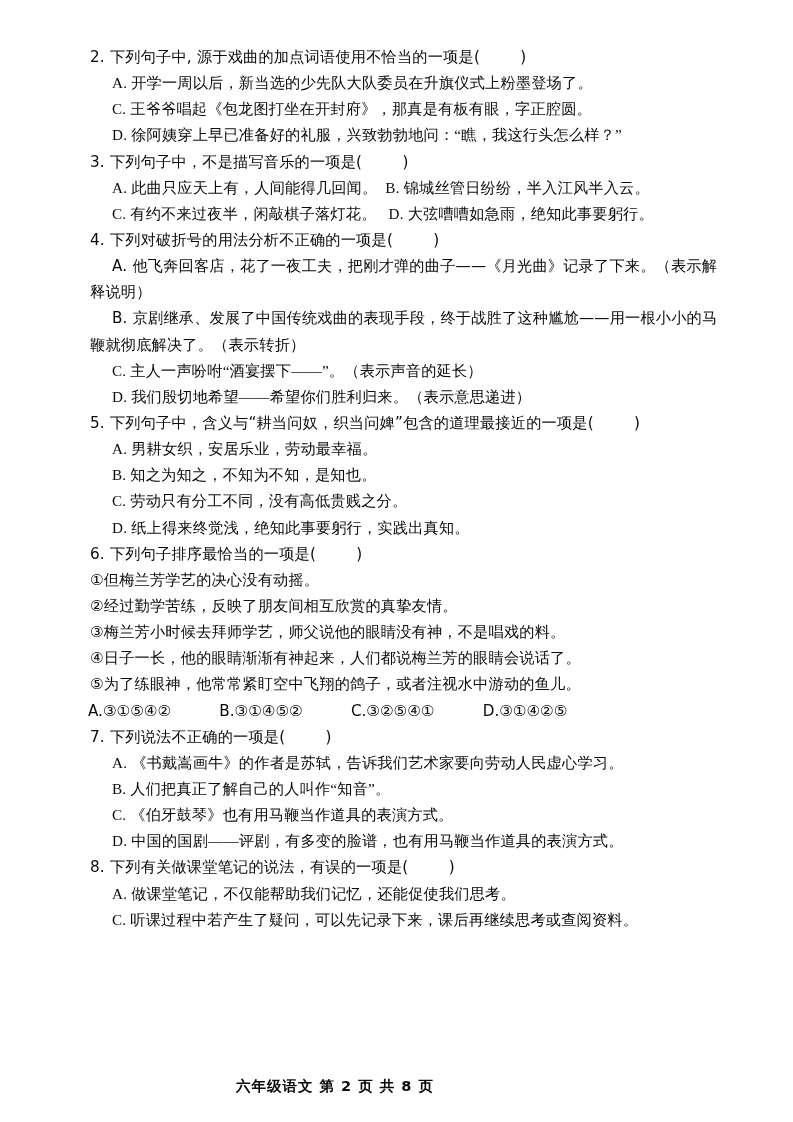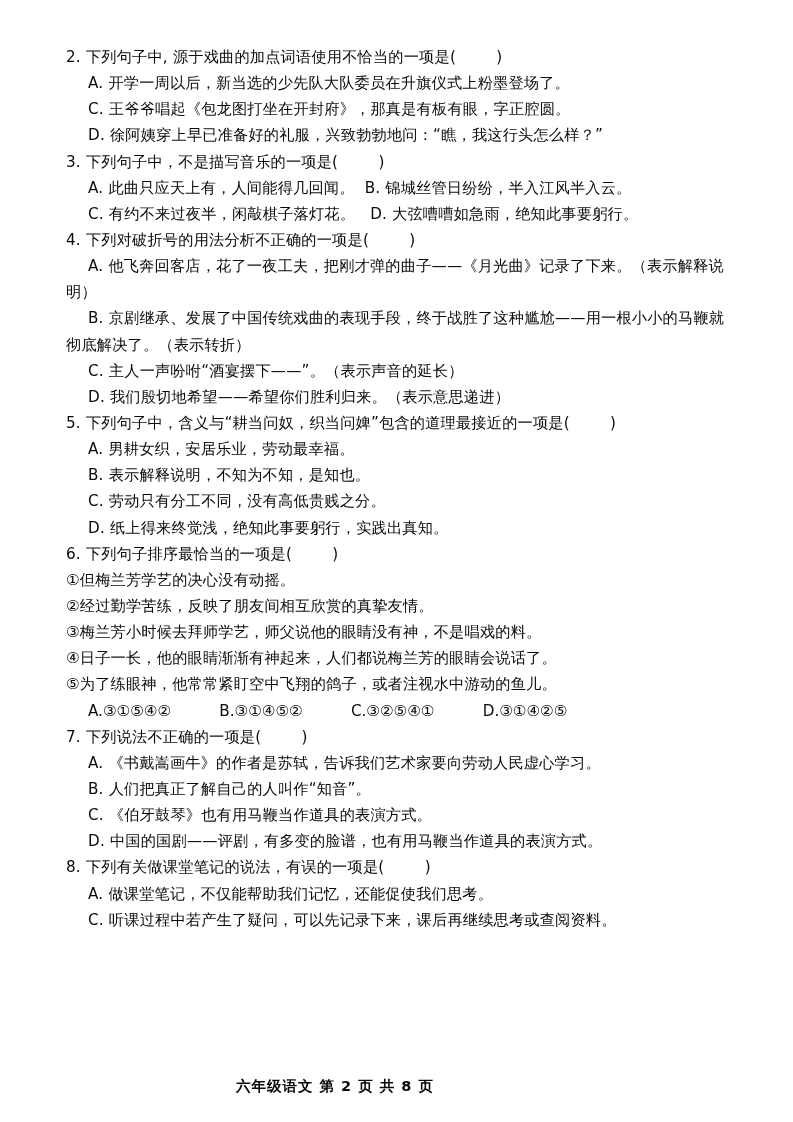--- a/index.html
+++ b/index.html
@@ -24,26 +24,28 @@
     padding: 44px 62px 0 66px;
   }
   .q-block {
     margin-bottom: 0;
   }
   .line {
     font-size: 15.2px;
     line-height: 1.72;
     letter-spacing: 0.2px;
     white-space: pre-wrap;
+    margin-left: 24px;
   }
   .stem {
     text-indent: 0;
   }
   .opt {
     text-indent: 22px;
+    font-family: Liberation Serif, serif;
   }
   .opt-flush {
     text-indent: 0;
   }
   .opt-wrap {
     text-indent: 22px;
   }
   .choices-row {
     text-indent: 22px;
     font-size: 15.2px;
@@ -84,21 +86,21 @@
     <div class="line stem">4. 下列对破折号的用法分析不正确的一项是(        )</div>
     <div class="line opt-wrap">A. 他飞奔回客店，花了一夜工夫，把刚才弹的曲子——《月光曲》记录了下来。（表示解释说明）</div>
     <div class="line opt-wrap">B. 京剧继承、发展了中国传统戏曲的表现手段，终于战胜了这种尴尬——用一根小小的马鞭就彻底解决了。（表示转折）</div>
     <div class="line opt">C. 主人一声吩咐“酒宴摆下——”。（表示声音的延长）</div>
     <div class="line opt">D. 我们殷切地希望——希望你们胜利归来。（表示意思递进）</div>
   </div>
 
   <div class="q-block">
     <div class="line stem">5. 下列句子中，含义与“耕当问奴，织当问婢”包含的道理最接近的一项是(        )</div>
     <div class="line opt">A. 男耕女织，安居乐业，劳动最幸福。</div>
-    <div class="line opt">B. 表示解释说明，不知为不知，是知也。</div>
+    <div class="line opt">B. 知之为知之，不知为不知，是知也。</div>
     <div class="line opt">C. 劳动只有分工不同，没有高低贵贱之分。</div>
     <div class="line opt">D. 纸上得来终觉浅，绝知此事要躬行，实践出真知。</div>
   </div>
 
   <div class="q-block">
     <div class="line stem">6. 下列句子排序最恰当的一项是(        )</div>
     <div class="line opt-flush">①但梅兰芳学艺的决心没有动摇。</div>
     <div class="line opt-flush">②经过勤学苦练，反映了朋友间相互欣赏的真挚友情。</div>
     <div class="line opt-flush">③梅兰芳小时候去拜师学艺，师父说他的眼睛没有神，不是唱戏的料。</div>
     <div class="line opt-flush">④日子一长，他的眼睛渐渐有神起来，人们都说梅兰芳的眼睛会说话了。</div>

